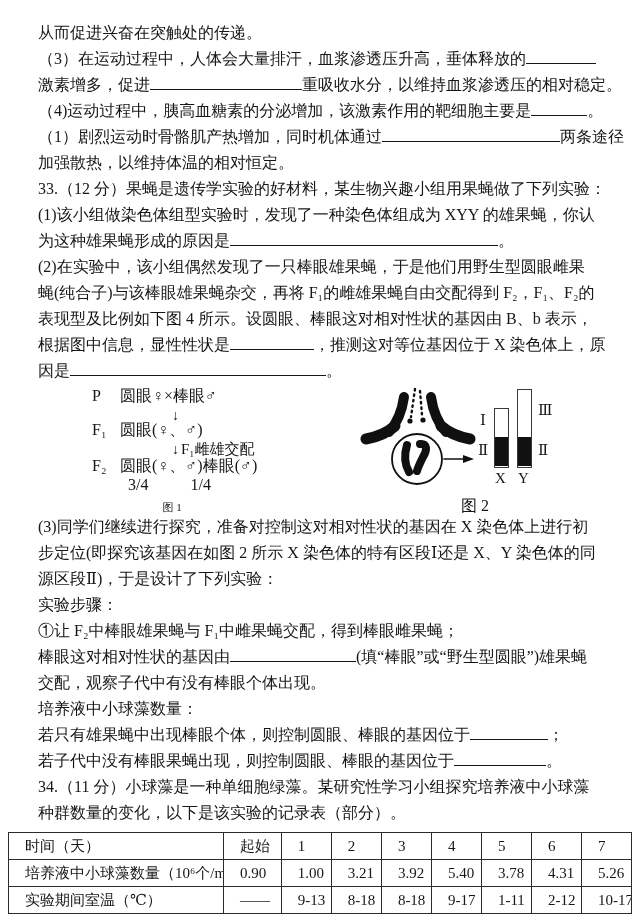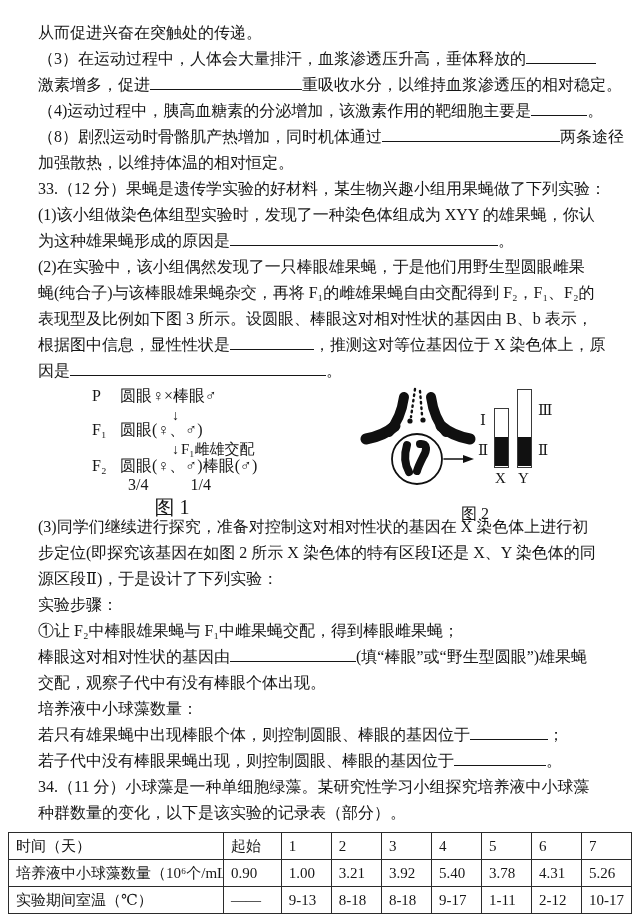--- a/index.html
+++ b/index.html
@@ -15,64 +15,64 @@
   .fig1{position:absolute;left:54px;top:2px;font-size:16px;line-height:19px;width:170px;}
   .fig1 .lbl{display:inline-block;width:28px;}
   .fig1 .f1res{}
   .arrow-d{display:inline-block;font-size:14px;line-height:12px;}
   .f1ar1{margin-left:80px;height:15px;}
   .f1ar2{margin-left:80px;height:17px;}
   .f1ar2 .note{font-size:15px;margin-left:2px;}
   .f1ratios{height:20px;}
   .f1ratios .r1{margin-left:36px;}
   .f1ratios .r2{margin-left:42px;}
-  .f1cap{text-align:center;width:160px;margin-top:3px;font-size:20px;}
+  .f1cap{text-align:center;width:160px;margin-top:3px;font-size:11px;}
   .fig2{position:absolute;left:322px;top:0;width:230px;}
   .fig2-main{display:flex;align-items:flex-start;}
   .karyo{flex:0 0 auto;}
   .bars{position:relative;width:92px;height:106px;flex:0 0 auto;font-size:15px;}
   .bar{position:absolute;width:15px;box-sizing:border-box;border:1.2px solid #3a3a3a;}
   .bar .wseg{background:#ffffff;width:100%;}
   .bar .bseg{background:#111111;width:100%;}
   .xbar{left:16px;top:24px;height:60px;}
   .ybar{left:39px;top:5px;height:79px;}
   .roman{position:absolute;line-height:16px;}
   .rm-i{left:2px;top:28px;}
   .rm-ii-l{left:0px;top:58px;}
   .rm-iii{left:60px;top:18px;}
   .rm-ii-r{left:60px;top:58px;}
   .ax-x{position:absolute;left:17px;top:86px;}
   .ax-y{position:absolute;left:40px;top:86px;}
-  .f2cap{text-align:center;width:170px;margin-left:30px;margin-top:12px;font-size:16px;}
+  .f2cap{text-align:center;width:170px;margin-left:30px;margin-top:4px;font-size:16px;}
   
   .tablewrap{margin-top:6px;margin-left:-30px;width:624px;}
   table{border-collapse:collapse;width:624px;table-layout:fixed;
         font-size:15px;color:#161616;}
-  td{border:1.4px solid #2b2b2b;height:26px;padding:0 0 0 7px;
+  td{border:1.4px solid #2b2b2b;height:26px;padding:0 0 0 16px;
      text-align:left;white-space:nowrap;overflow:hidden;}
   col.c-label{width:34.5%;} col.c-start{width:9.3%;} col.c-day{width:8.03%;}
 </style>
 </head>
 <body>
 
 <div class="page">
 
   <div id="text-top">
       <div class="tline"><span>从而促进兴奋在突触处的传递。</span></div>
       <div class="tline"><span>（3）在运动过程中，人体会大量排汗，血浆渗透压升高，垂体释放的</span><span class="blank" style="width: 70px;"></span></div>
       <div class="tline"><span>激素增多，促进</span><span class="blank" style="width: 152px;"></span><span>重吸收水分，以维持血浆渗透压的相对稳定。</span></div>
       <div class="tline"><span>（4)运动过程中，胰高血糖素的分泌增加，该激素作用的靶细胞主要是</span><span class="blank" style="width: 56px;"></span><span>。</span></div>
-      <div class="tline"><span>（8）剧烈运动时骨骼肌产热增加，同时机体通过</span><span class="blank" style="width: 178px;"></span><span>两条途径</span></div>
+      <div class="tline"><span>（1）剧烈运动时骨骼肌产热增加，同时机体通过</span><span class="blank" style="width: 178px;"></span><span>两条途径</span></div>
       <div class="tline"><span>加强散热，以维持体温的相对恒定。</span></div>
       <div class="tline"><span>33.（12 分）果蝇是遗传学实验的好材料，某生物兴趣小组用果蝇做了下列实验：</span></div>
       <div class="tline"><span>(1)该小组做染色体组型实验时，发现了一种染色体组成为 XYY 的雄果蝇，你认</span></div>
       <div class="tline"><span>为这种雄果蝇形成的原因是</span><span class="blank" style="width: 268px;"></span><span>。</span></div>
       <div class="tline"><span>(2)在实验中，该小组偶然发现了一只棒眼雄果蝇，于是他们用野生型圆眼雌果</span></div>
       <div class="tline"><span>蝇(纯合子)与该棒眼雄果蝇杂交，再将 F₁的雌雄果蝇自由交配得到 F₂，F₁、F₂的</span></div>
-      <div class="tline"><span>表现型及比例如下图 3 所示。设圆眼、棒眼这对相对性状的基因由 B、b 表示，</span></div>
+      <div class="tline"><span>表现型及比例如下图 4 所示。设圆眼、棒眼这对相对性状的基因由 B、b 表示，</span></div>
       <div class="tline"><span>根据图中信息，显性性状是</span><span class="blank" style="width: 84px;"></span><span>，推测这对等位基因位于 X 染色体上，原</span></div>
       <div class="tline"><span>因是</span><span class="blank" style="width: 256px;"></span><span>。</span></div>
     </div>
 
   <div class="figure-row">
 
     <div class="fig1">
       <div>
         <span class="lbl">P</span><span>圆眼♀×棒眼♂</span>
       </div>

